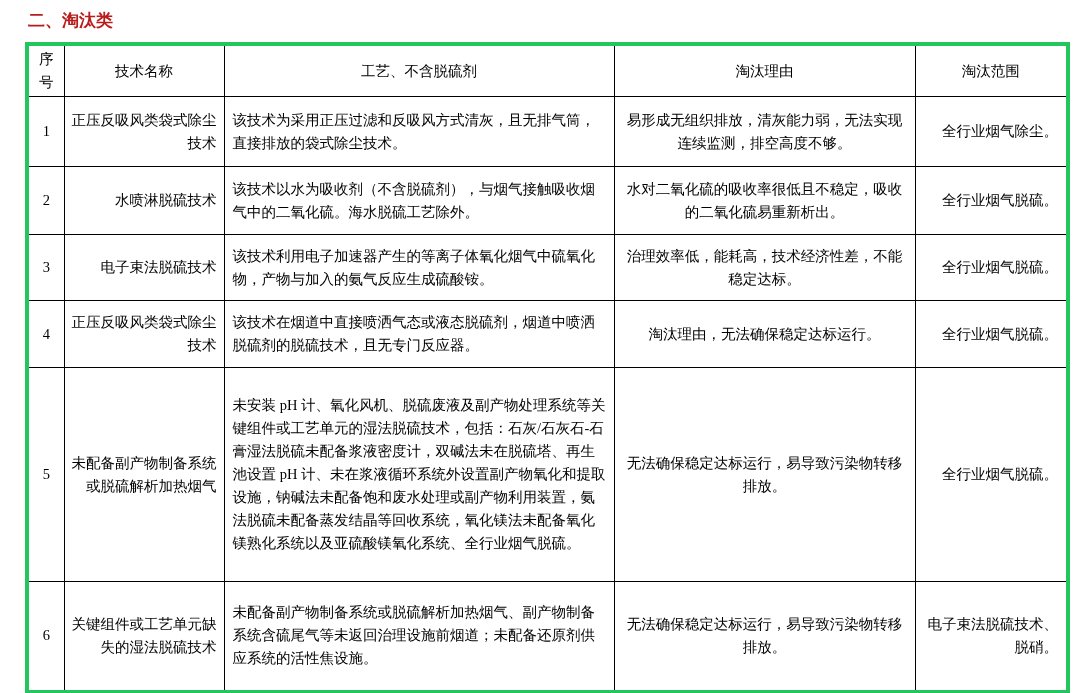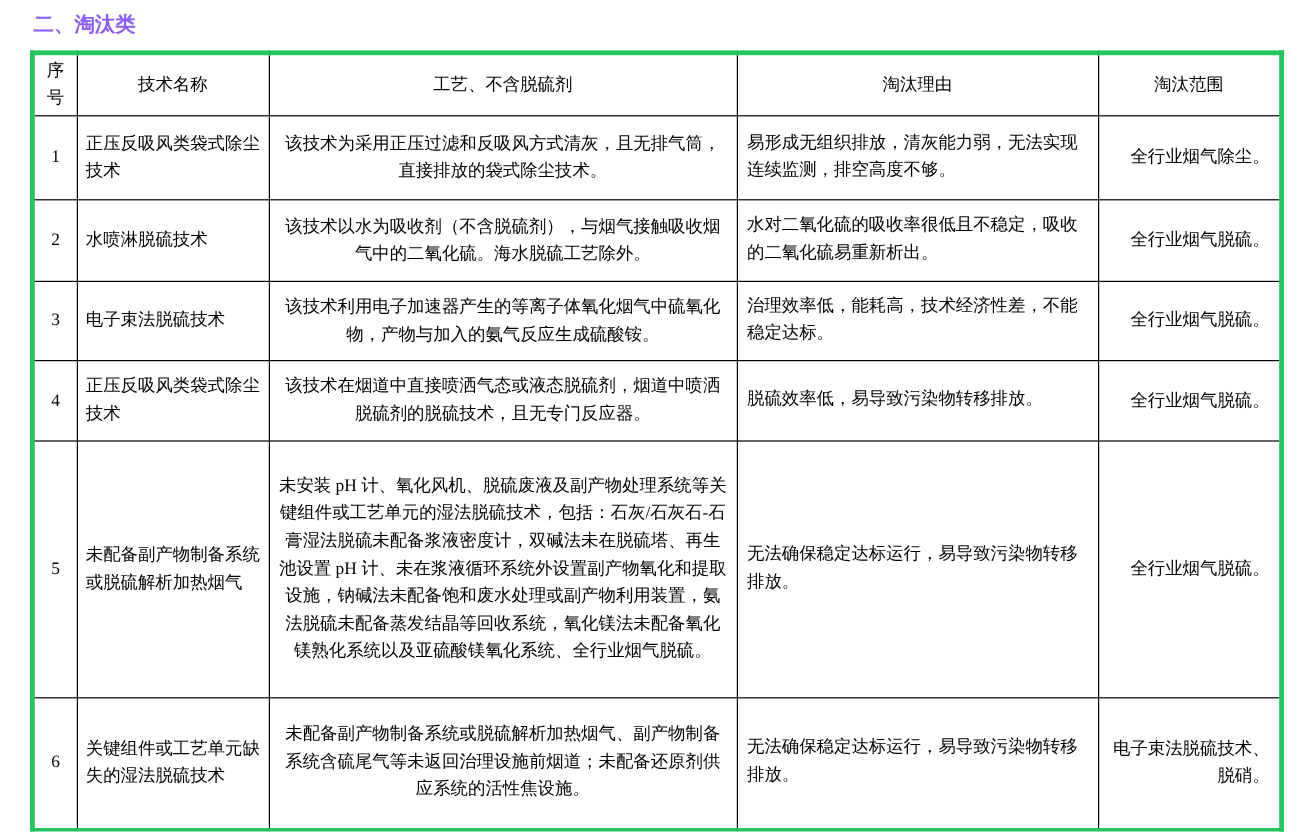--- a/index.html
+++ b/index.html
@@ -10,21 +10,21 @@
   body {
     width: 1083px;
     height: 693px;
     overflow: hidden;
     color: #000;
   }
   .doc-title {
     font-family: "Liberation Sans", sans-serif;
     font-weight: bold;
     font-size: 17px;
-    color: #8b5cf6;
+    color: #b91c1c;
     margin: 9px 0 0 28px;
     line-height: 24px;
   }
   table.main-table {
     border-collapse: collapse;
     table-layout: fixed;
     width: 1041px;
     margin: 9px 0 0 25px;
     border: 4px solid #22c55e;
   }
@@ -41,23 +41,23 @@
   }
   th {
     font-weight: normal;
     text-align: center;
     padding: 2px 4px;
   }
   td.c-no {
     text-align: center;
     padding: 2px 2px;
   }
-  td.c-name   { text-align: left; padding-left: 7px; padding-right: 7px; font-family: Liberation Serif, serif; }
-  td.c-desc   { text-align: center; }
-  td.c-reason { text-align: left; font-family: Liberation Mono, monospace; }
+  td.c-name   { text-align: right; padding-left: 7px; padding-right: 7px; font-family: Liberation Serif, serif; }
+  td.c-desc   { text-align: left; }
+  td.c-reason { text-align: center; }
   td.c-scope  { text-align: right; }
   tr.hrow { height: 52px; }
   tr.r1 { height: 70px; }
   tr.r2 { height: 68px; }
   tr.r3 { height: 66px; }
   tr.r4 { height: 67px; }
   tr.r5 { height: 214px; }
   tr.r6 { height: 110px; }
 </style>
 </head>
@@ -103,21 +103,21 @@
         <td class="c-no">3</td>
         <td class="c-name">电子束法脱硫技术</td>
         <td class="c-desc">该技术利用电子加速器产生的等离子体氧化烟气中硫氧化物，产物与加入的氨气反应生成硫酸铵。</td>
         <td class="c-reason">治理效率低，能耗高，技术经济性差，不能稳定达标。</td>
         <td class="c-scope">全行业烟气脱硫。</td>
       </tr>
       <tr class="r4">
         <td class="c-no">4</td>
         <td class="c-name">正压反吸风类袋式除尘技术</td>
         <td class="c-desc">该技术在烟道中直接喷洒气态或液态脱硫剂，烟道中喷洒脱硫剂的脱硫技术，且无专门反应器。</td>
-        <td class="c-reason">脱硫效率低，易导致污染物转移排放。</td>
+        <td class="c-reason">淘汰理由，无法确保稳定达标运行。</td>
         <td class="c-scope">全行业烟气脱硫。</td>
       </tr>
       <tr class="r5">
         <td class="c-no">5</td>
         <td class="c-name">未配备副产物制备系统或脱硫解析加热烟气</td>
         <td class="c-desc">未安装 pH 计、氧化风机、脱硫废液及副产物处理系统等关键组件或工艺单元的湿法脱硫技术，包括：石灰/石灰石-石膏湿法脱硫未配备浆液密度计，双碱法未在脱硫塔、再生池设置 pH 计、未在浆液循环系统外设置副产物氧化和提取设施，钠碱法未配备饱和废水处理或副产物利用装置，氨法脱硫未配备蒸发结晶等回收系统，氧化镁法未配备氧化镁熟化系统以及亚硫酸镁氧化系统、全行业烟气脱硫。</td>
         <td class="c-reason">无法确保稳定达标运行，易导致污染物转移排放。</td>
         <td class="c-scope">全行业烟气脱硫。</td>
       </tr>
       <tr class="r6">

